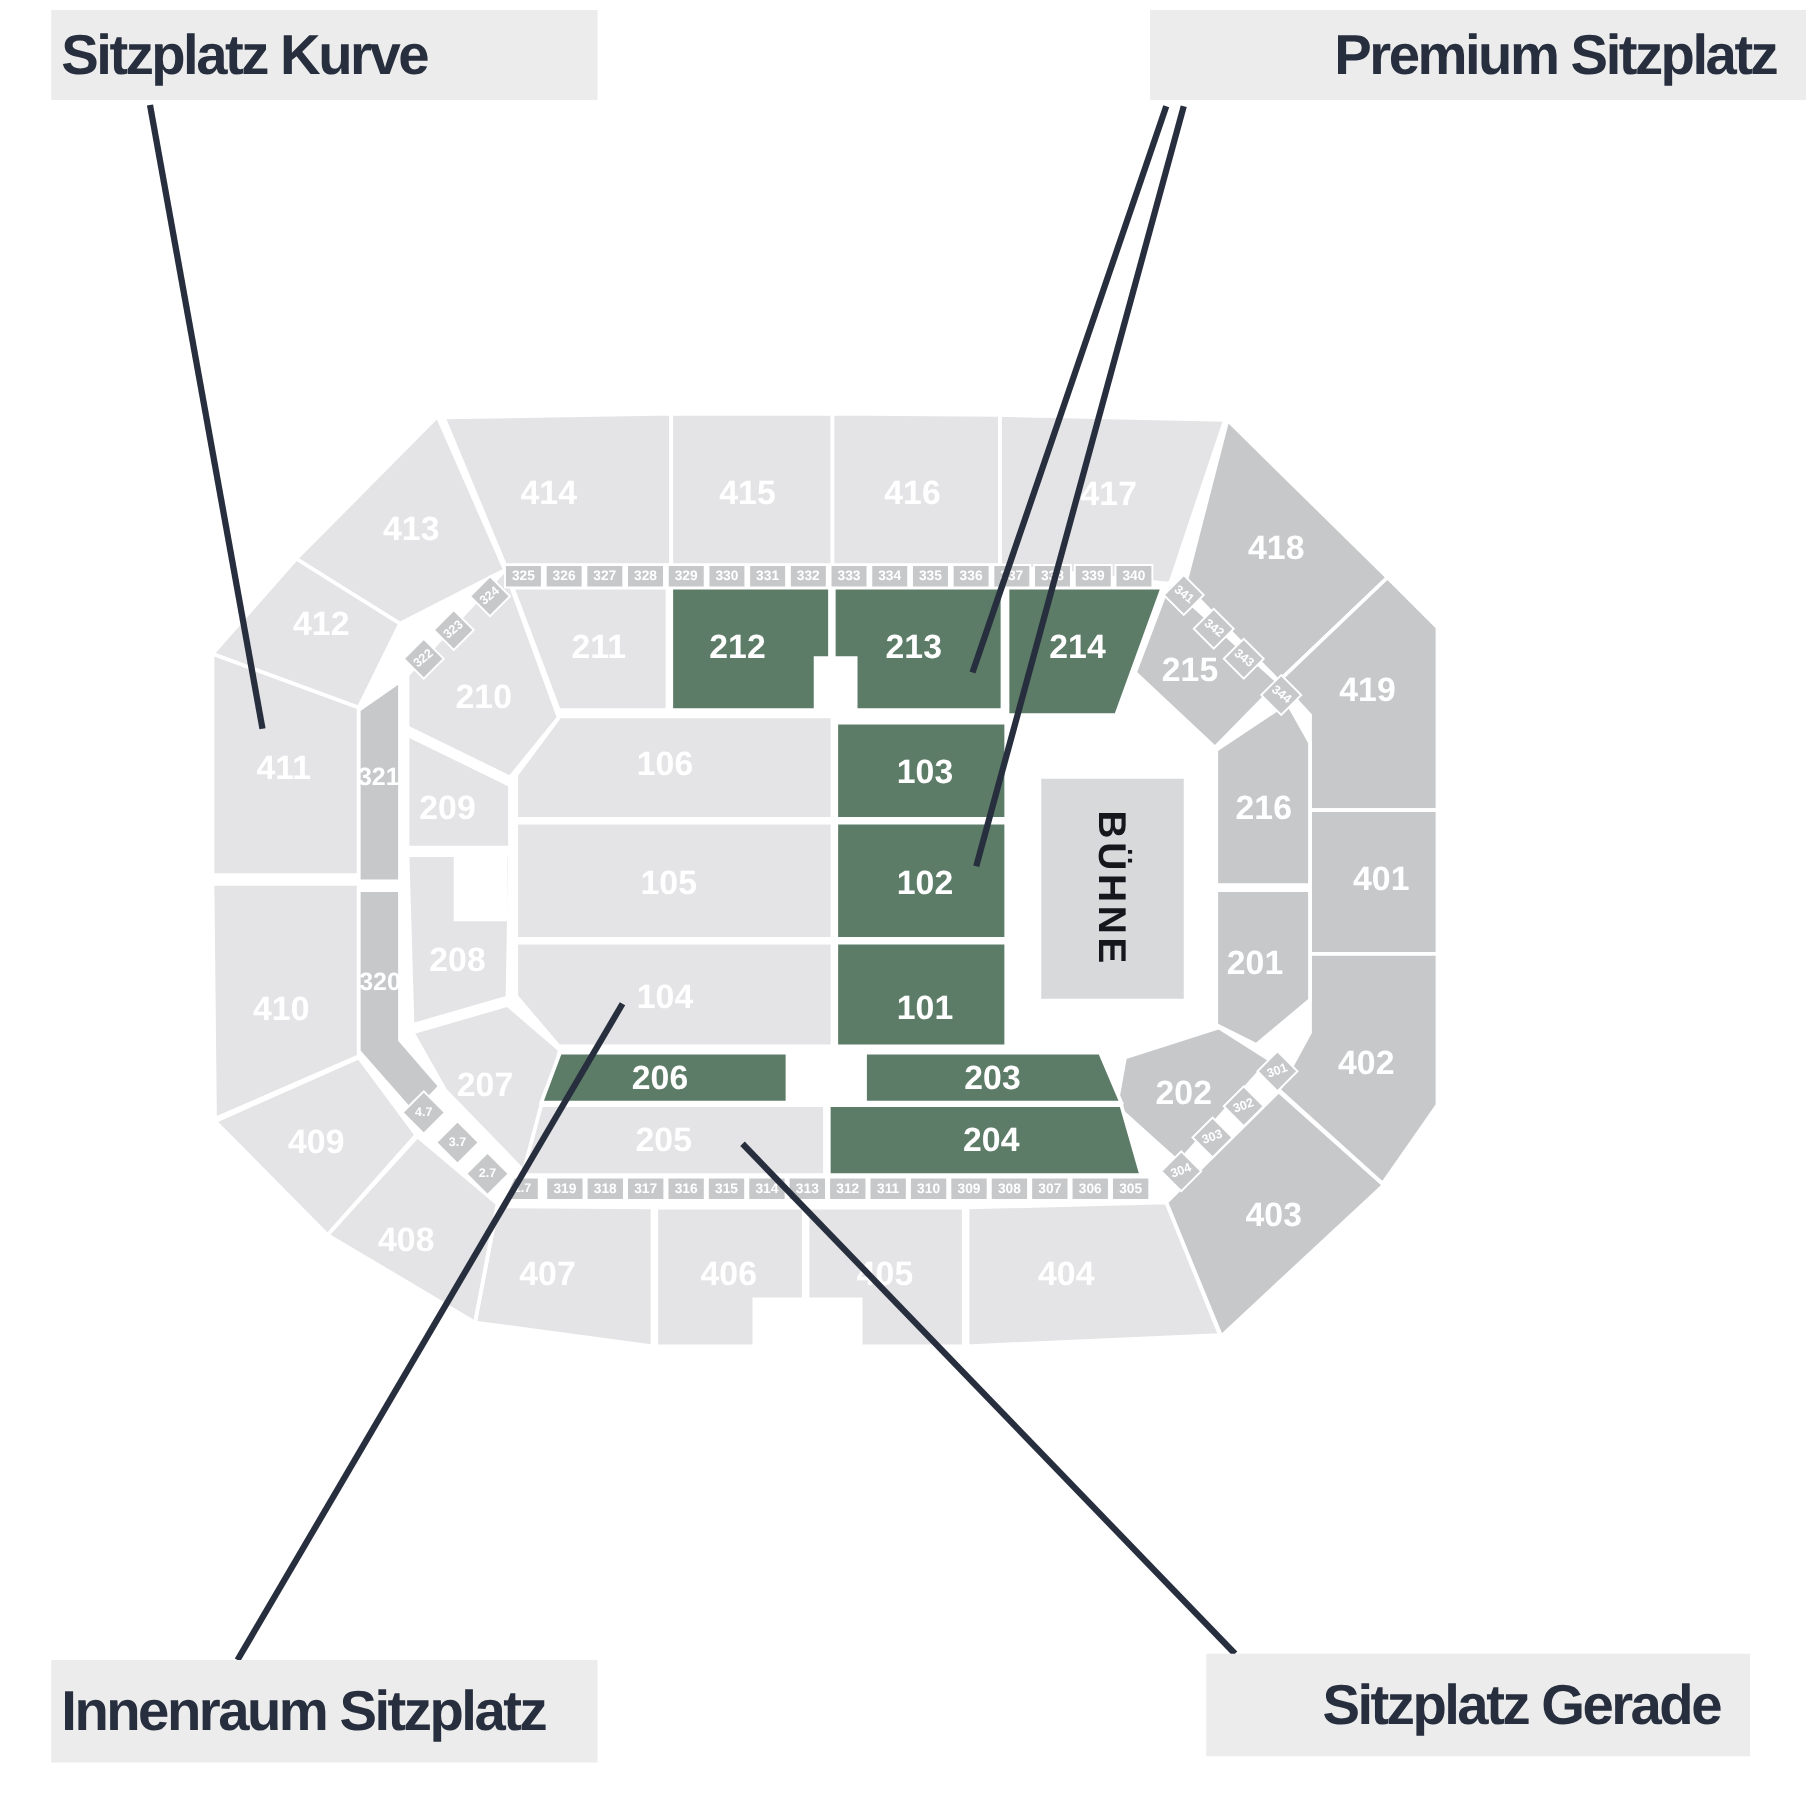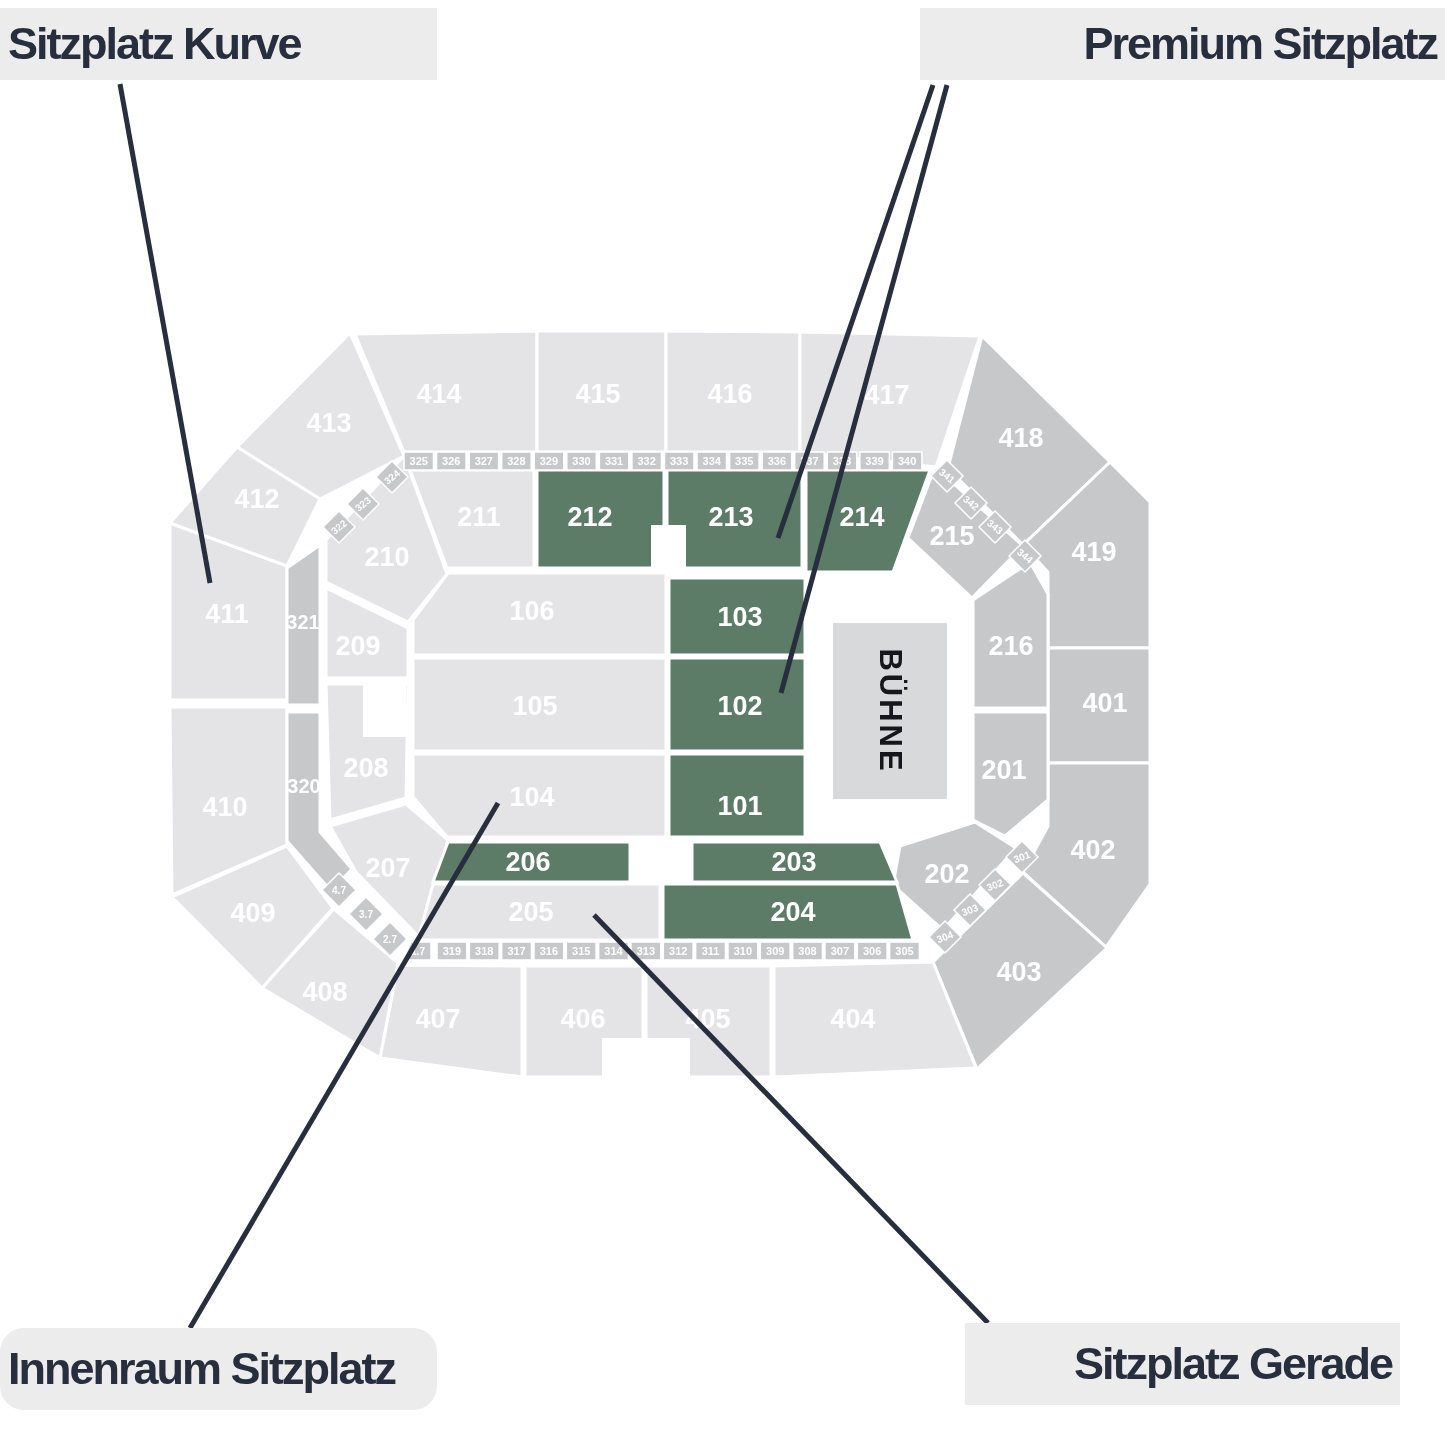--- a/index.html
+++ b/index.html
@@ -16,25 +16,25 @@
     background:#ececec;
     color:#272e3e;
     font-weight:bold;
     font-size:45px;
     letter-spacing:-2px;
     display:flex;
     align-items:center;
     white-space:nowrap;
     box-sizing:border-box;
   }
-  .legend.left-align{justify-content:flex-start;padding-left:8px;}
-  .legend.right-align{justify-content:flex-end;padding-right:8px;}
+  .legend.left-align{justify-content:flex-start;padding-left:8px;margin-left:41px;}
+  .legend.right-align{justify-content:flex-end;padding-right:24px;}
   #legend-tl{left:0;top:8px;width:437px;height:72px;}
   #legend-tr{left:920px;top:8px;width:525px;height:72px;}
-  #legend-bl{left:0;top:1328px;width:437px;height:82px;border-radius:24px;}
+  #legend-bl{left:0;top:1328px;width:437px;height:82px;}
   #legend-br{left:965px;top:1323px;width:435px;height:82px;}
 </style>
 </head>
 <body>
 
 <div class="canvas">
   <svg id="map-svg" width="1445" height="1445" viewBox="0 0 1445 1445">
       <polygon points="350,333 404,456 320,499 237,447" fill="#e4e4e6" stroke="#ffffff" stroke-width="3"></polygon>
       <text x="329" y="423" fill="#ffffff" font-size="27" font-weight="bold" text-anchor="middle" dominant-baseline="central" font-family="&quot;Liberation Sans&quot;, sans-serif">413</text>
       <polygon points="355,334 537,331 537,452 404,452" fill="#e4e4e6" stroke="#ffffff" stroke-width="3"></polygon>

